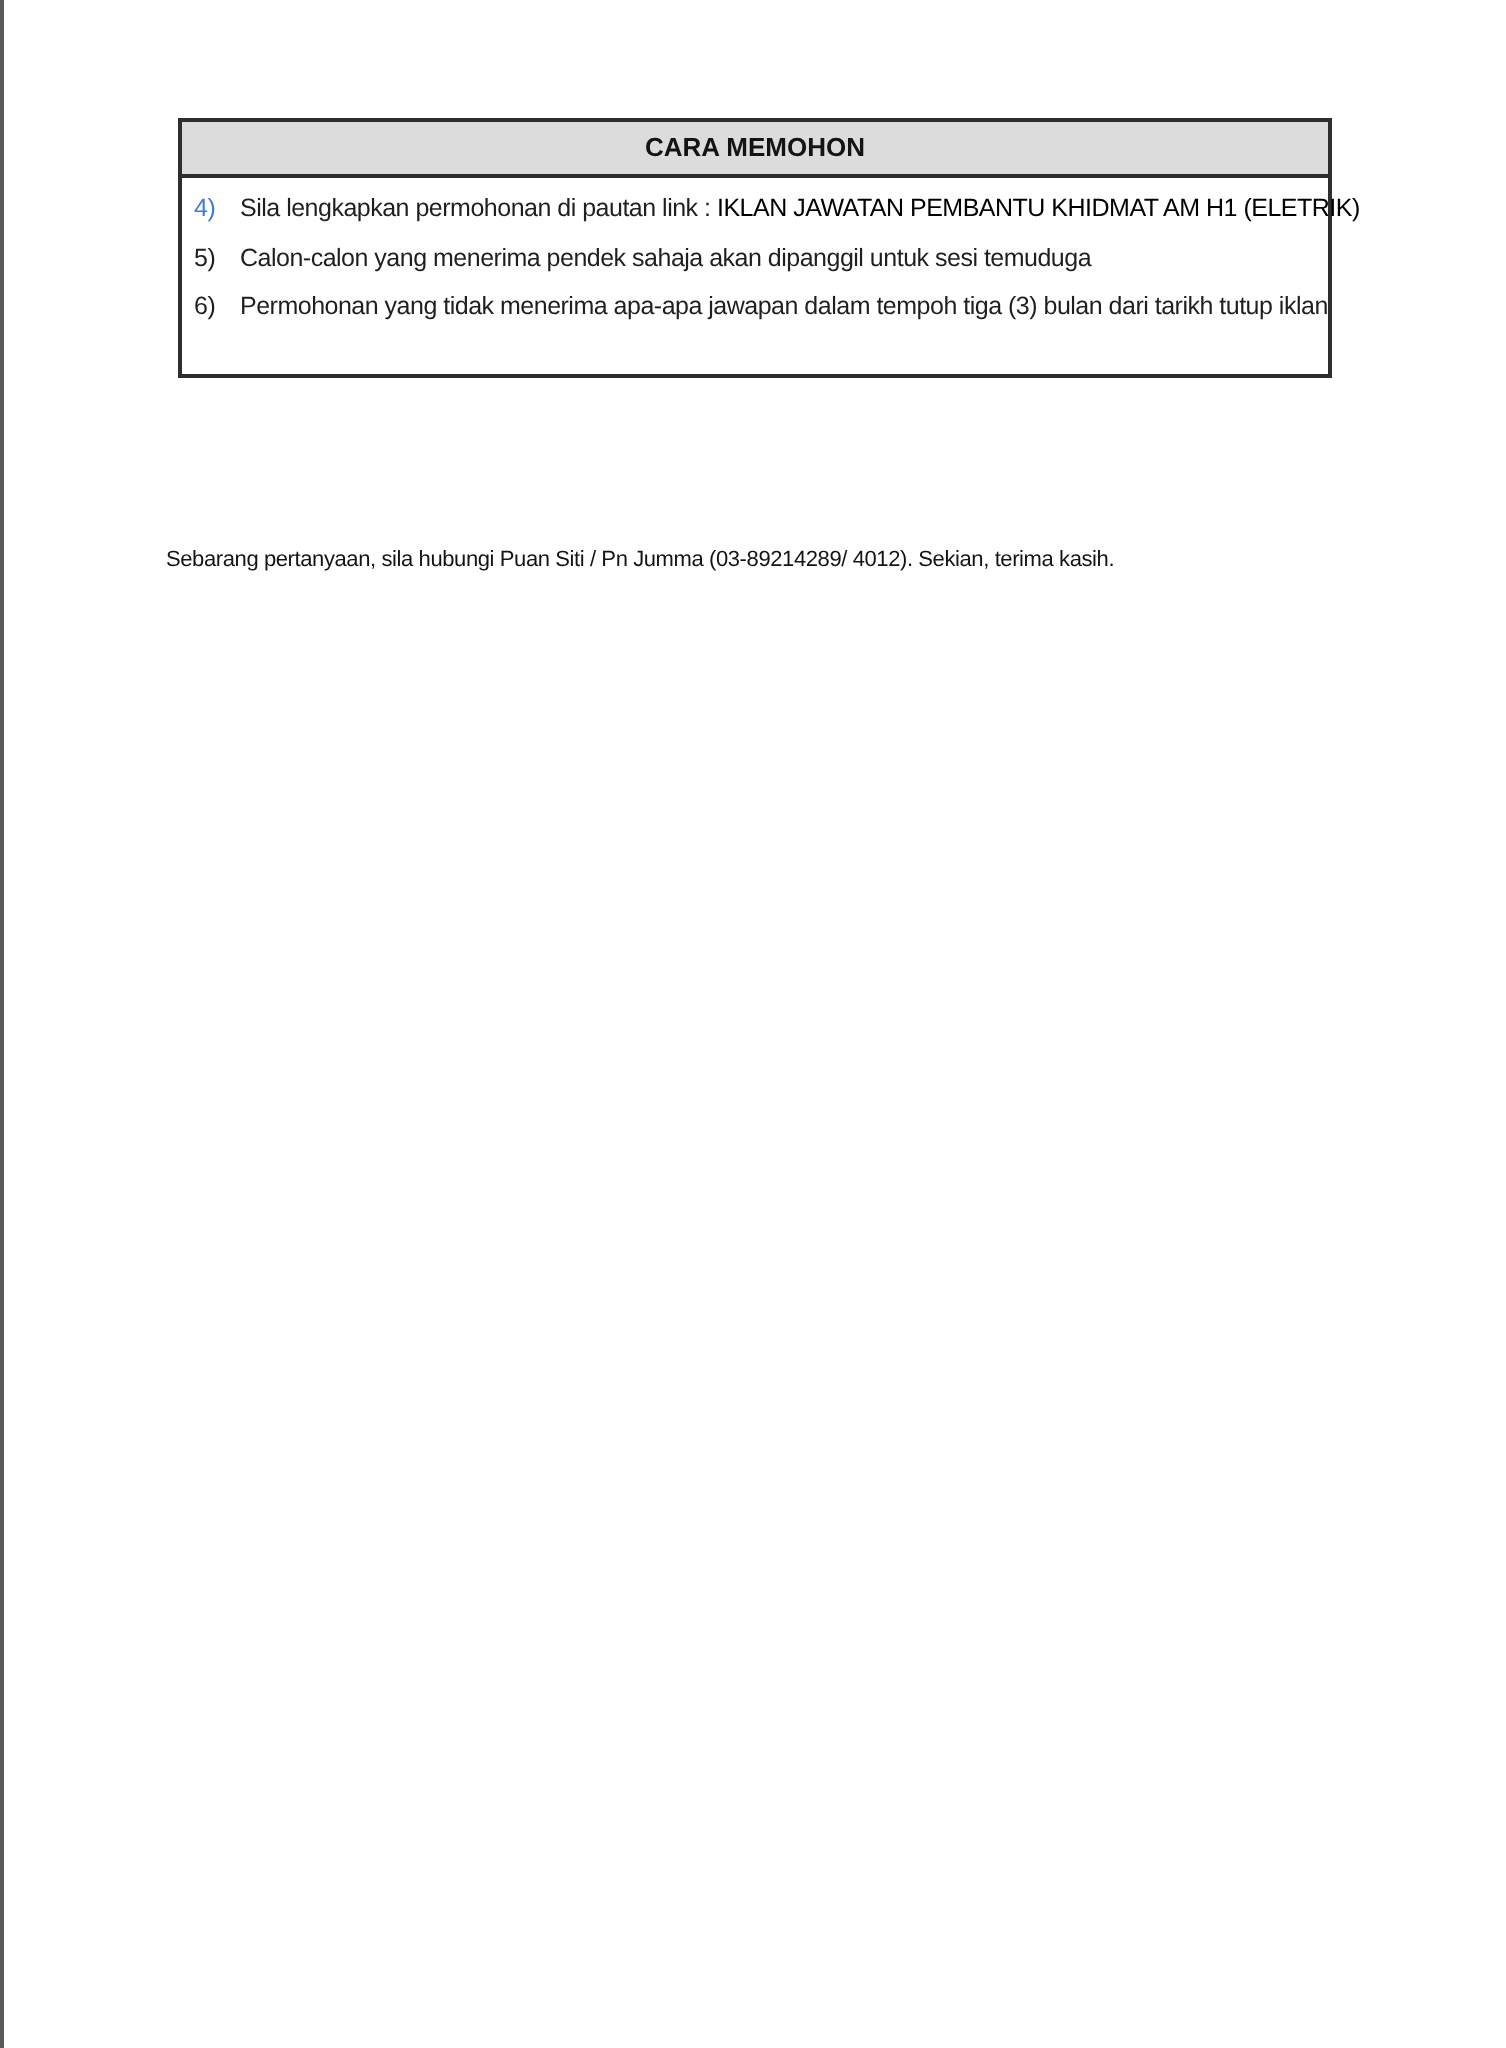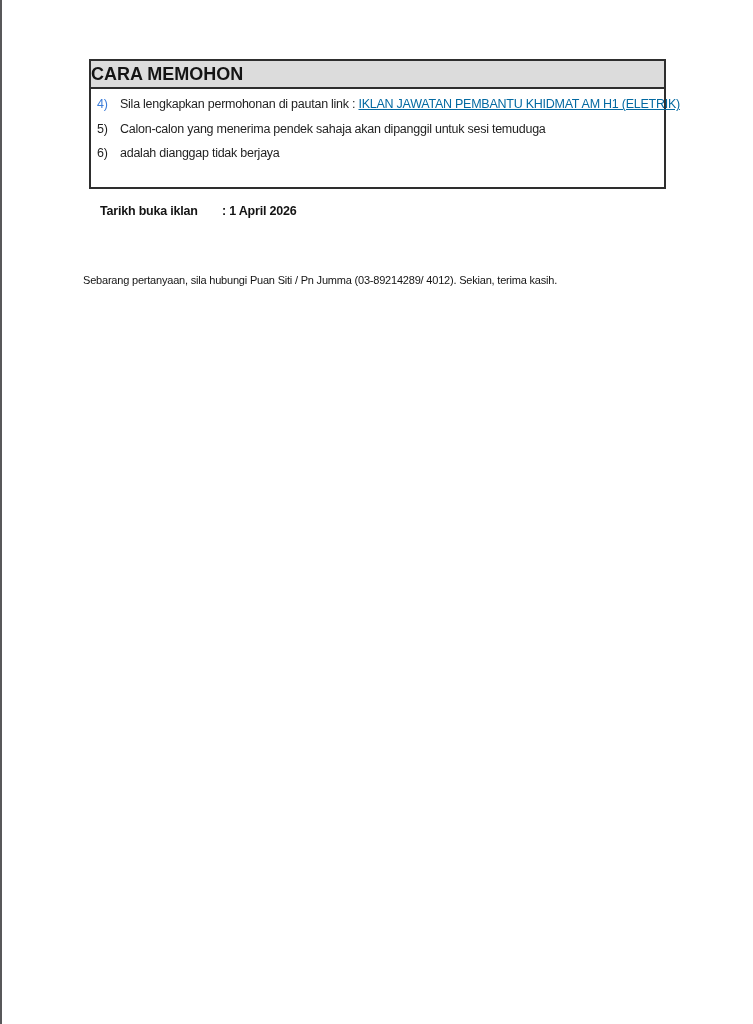--- a/index.html
+++ b/index.html
@@ -32,23 +32,23 @@
     height: 130px;
     border: 2px solid #2e2e2e;
     box-sizing: border-box;
     background: #ffffff;
   }
   .apply-box-header {
     height: 26px;
     line-height: 26px;
     background: #dcdcdc;
     border-bottom: 2px solid #2e2e2e;
-    text-align: left;
+    text-align: center;
     font-weight: 700;
-    font-size: 18px;
+    font-size: 13px;
     color: #141414;
   }
   .apply-box-items {
     padding: 3px 6px 0 6px;
   }
   .apply-item {
     display: flex;
     line-height: 24.5px;
     font-size: 12.5px;
     letter-spacing: -0.25px;
@@ -62,22 +62,21 @@
     color: #3c7dd9;
   }
   .apply-item .txt {
     flex: 1 1 auto;
     min-width: 0;
   }
   .wrap-line {
     line-height: 24.5px;
   }
   a.job-link {
-    color: #0369a1;
-    text-decoration: underline;
+    color: #000000;
     cursor: pointer;
   }
   
   .dates-block {
     position: absolute;
     left: 100px;
     top: 203px;
   }
   .date-row {
     display: flex;
@@ -122,27 +121,23 @@
     </div>
 
     <div class="apply-item">
       <span class="num">5)</span>
       <span class="txt">Calon-calon yang menerima pendek sahaja akan dipanggil untuk sesi temuduga</span>
     </div>
 
     <div class="apply-item">
       <span class="num">6)</span>
       <span class="txt">
-        <div class="wrap-line">adalah dianggap tidak berjaya</div>
+        <div class="wrap-line">Permohonan yang tidak menerima apa-apa jawapan dalam tempoh tiga (3) bulan dari tarikh tutup iklan</div>
       </span>
     </div>
 
   </div>
 </div>
 
 <div class="dates-block">
-  <div class="date-row">
-    <span class="date-label">Tarikh buka iklan</span>
-    <span class="date-value">: 1 April 2026</span>
-  </div>
 </div>
 
 <div class="contact-note">Sebarang pertanyaan, sila hubungi Puan Siti / Pn Jumma (03-89214289/ 4012). Sekian, terima kasih.</div>
 
 </body></html>

